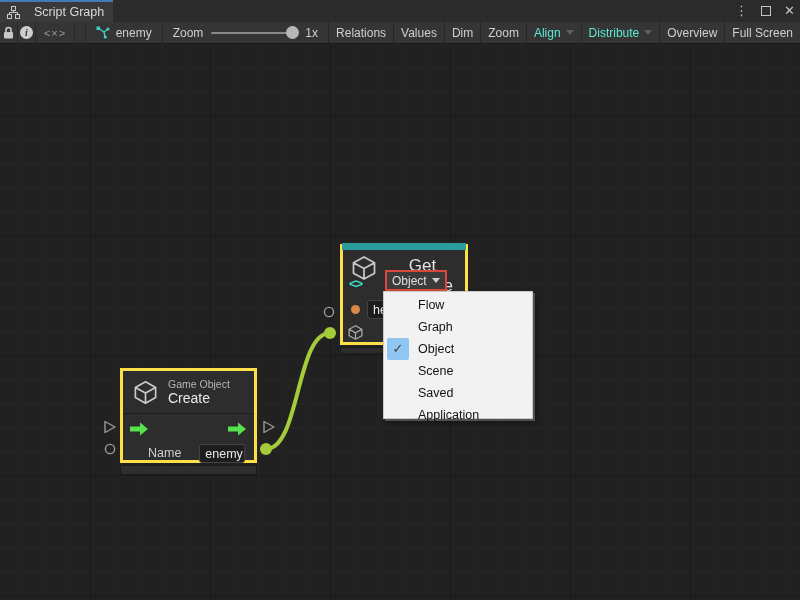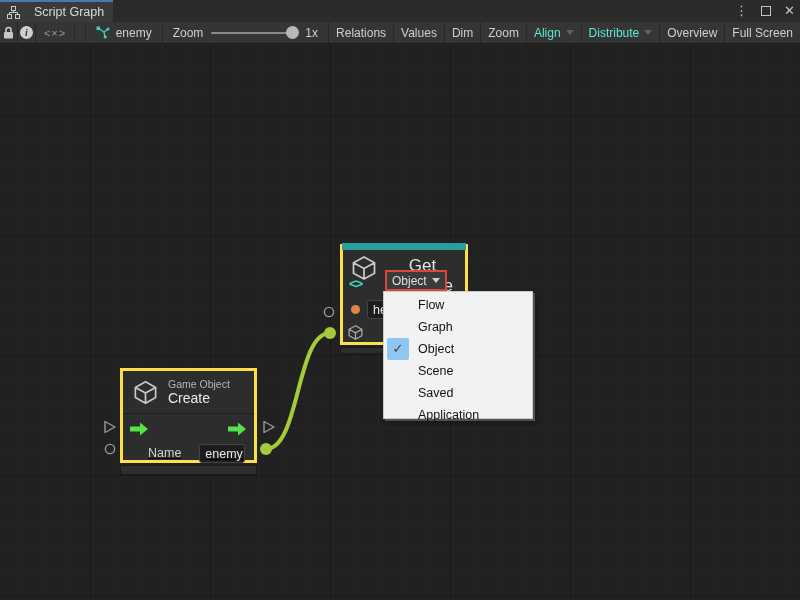--- a/index.html
+++ b/index.html
@@ -52,21 +52,21 @@
   
   .node { position:absolute; background:#2d2d2d; border:3px solid #fde047; }
   .node-footer { position:absolute; background:#2d2d2d; border:1px solid #1a1a1a; }
 
   
   .create-node { left:120px; top:368px; width:137px; height:95px; }
   .create-header { height:43px; border-bottom:1px solid #1e1e1e; display:flex; align-items:center; gap:9px; padding-left:9px; }
   .hdr-text .cat { font-size:10.5px; color:#b5b5b5; }
   .hdr-text .ttl { font-size:14px; color:#eaeaea; }
   .flow-row { height:25px; display:flex; align-items:center; justify-content:space-between; padding:0 7px; margin-top:2px; }
-  .value-row { height:24px; display:flex; align-items:center; gap:18px; padding:0 7px;text-decoration:underline; }
+  .value-row { height:24px; display:flex; align-items:center; gap:18px; padding:0 7px; }
   .port-dot { width:9px; height:9px; border-radius:50%; background:#de8745; }
   .port-label { font-size:12.5px; color:#cfcfcf; }
   .text-field { background:#1d1d1d; border:1px solid #444; border-radius:3px; color:#e8e8e8;
                 font-size:12.5px; padding:1px 5px; min-width:46px; height:19px; line-height:16px; }
   .gv-node { left:340px; top:244px; width:128px; height:101px; border-top:none; }
   .gv-bar { height:7px; background:#2a9e9e; margin:-1px -1px 0 -1px; }
   .gv-header { display:flex; padding:4px 6px 2px 7px; gap:6px; }
   .gv-title { font-size:17px; color:#e2e2e2; text-align:center; flex:1; padding-top:2px; }
   .gv-icon-wrap { position:relative; width:30px; height:34px; }
   .gv-angles { position:absolute; left:-1px; bottom:-3px; color:#3fe2c4; font-weight:bold; font-size:13px; letter-spacing:-1px; }

